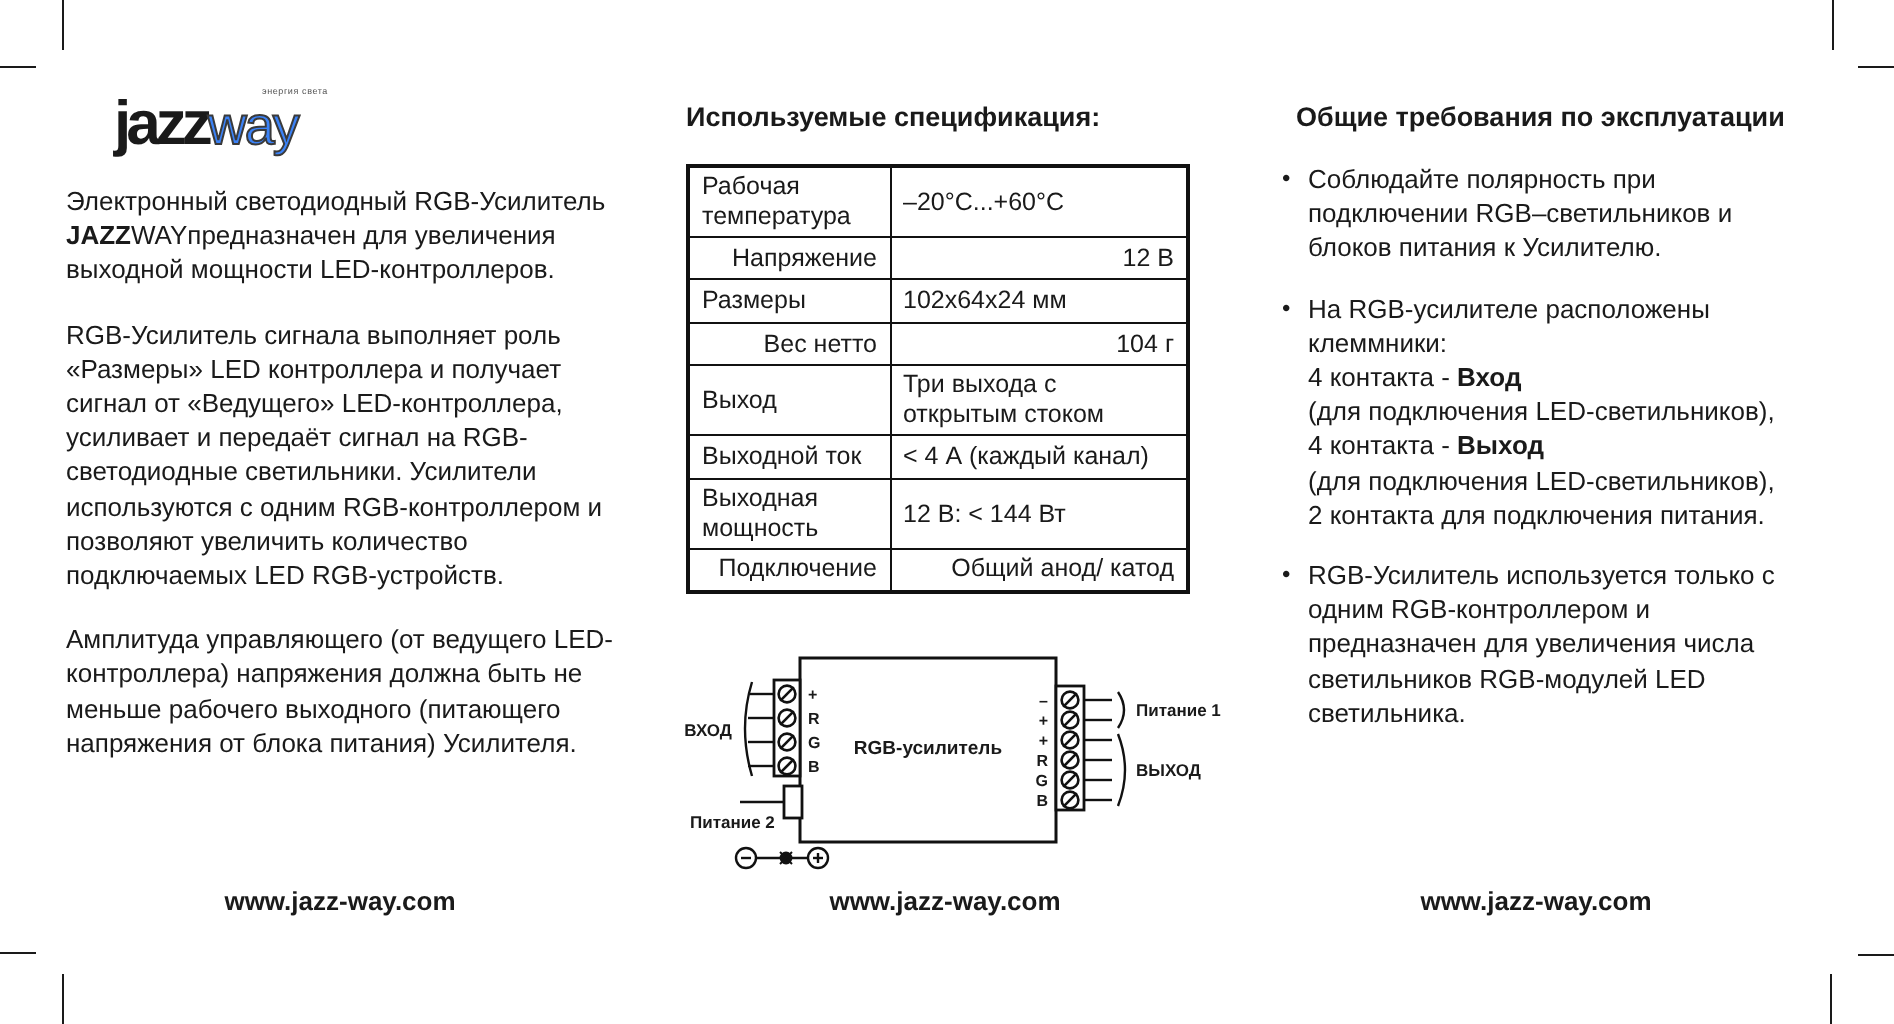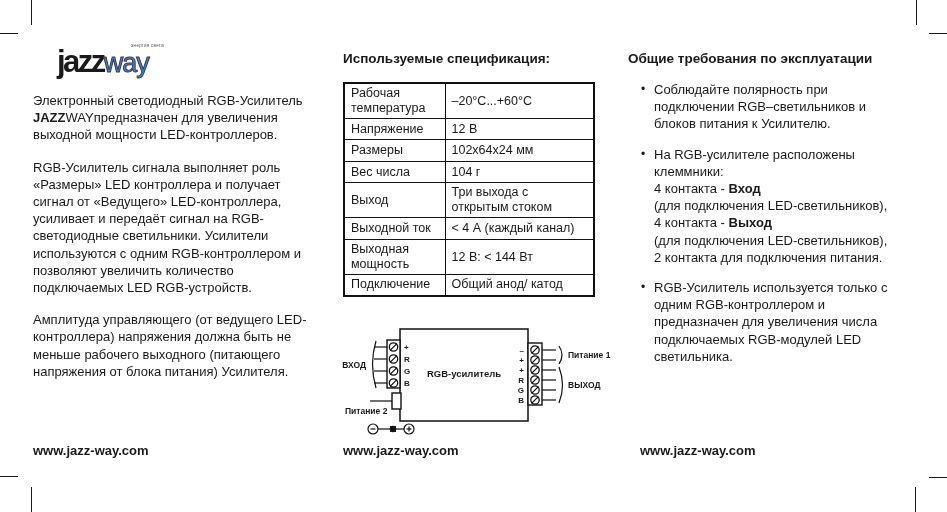--- a/index.html
+++ b/index.html
@@ -46,44 +46,44 @@
     font-size:13.5px; font-weight:bold;
   }
   table.spec { position:absolute; left:343px; top:82px; border-collapse:collapse; table-layout:fixed; }
   table.spec { border:2px solid #111; }
   table.spec td {
     border:1px solid #111; font-size:12.5px; line-height:15px;
     padding:2px 6px; vertical-align:middle;
   }
   td.c1 { width:101px; }
   td.c2 { width:149px; }
-  tr.h34 { height:34px;padding-left:15px; } tr.h21 { height:21px; } tr.h22 { height:22px; } tr.h35 { height:35px; }
+  tr.h34 { height:34px;padding-left:15px; } tr.h21 { height:21px;text-align:right; } tr.h22 { height:22px; } tr.h35 { height:35px; }
 
   .diagram { position:absolute; left:340px; top:306px; }
   .diagram text { font-weight:bold; fill:#1a1a1a; font-family:"Liberation Sans","DejaVu Sans",sans-serif; }
   .dg-lbl { font-size:8.5px; }
   .dg-pin { font-size:8px; }
   .dg-box-lbl { font-size:9.5px; }
 
   
   .req-heading {
-    position:absolute; left:628px; top:51px;
+    position:absolute; left:648px; top:51px;
     font-size:13.5px; font-weight:bold;
   }
   .req-list { position:absolute; left:640px; top:81px; width:262px; list-style:none; }
   .req-list li {
     position:relative; padding-left:14px;
     font-size:13px; line-height:17.2px; margin-bottom:13px;
   }
   .req-list li::before {
     content:"•"; position:absolute; left:1px; top:0; font-size:12px;
   }
 
   
-  .site { position:absolute; top:443px; font-size:13px; font-weight:bold; text-align:left; }
+  .site { position:absolute; top:443px; font-size:13px; font-weight:bold; text-align:center; }
   .site.f-left  { left:33px;  width:274px; }
   .site.f-mid   { left:343px; width:259px; }
   .site.f-right { left:640px; width:256px; }
 
   b { font-weight:bold; }
 </style>
 </head>
 <body>
 
 <div class="crop v cm-tl-v"></div>
@@ -115,21 +115,21 @@
     </tr>
     <tr class="h21">
       <td class="c1">Напряжение</td>
       <td class="c2">12 В</td>
     </tr>
     <tr class="h22">
       <td class="c1">Размеры</td>
       <td class="c2">102x64x24 мм</td>
     </tr>
     <tr class="h21">
-      <td class="c1">Вес числа</td>
+      <td class="c1">Вес нетто</td>
       <td class="c2">104 г</td>
     </tr>
     <tr class="h35">
       <td class="c1">Выход</td>
       <td class="c2">Три выхода с открытым стоком</td>
     </tr>
     <tr class="h22">
       <td class="c1">Выходной ток</td>
       <td class="c2">&lt; 4 А (каждый канал)</td>
     </tr>
@@ -217,18 +217,18 @@
 <ul class="req-list">
   <li>Соблюдайте полярность при подключении RGB–светильников и блоков питания к Усилителю.</li>
   <li>
     <span>На RGB-усилителе расположены клеммники:</span><br>
     <span>4 контакта - </span><b>Вход</b><br>
     <span>(для подключения LED-светильников),</span><br>
     <span>4 контакта - </span><b>Выход</b><br>
     <span>(для подключения LED-светильников),</span><br>
     <span>2 контакта для подключения питания.</span>
   </li>
-  <li>RGB-Усилитель используется только с одним RGB-контроллером и предназначен для увеличения числа подключаемых RGB-модулей LED светильника.</li>
+  <li>RGB-Усилитель используется только с одним RGB-контроллером и предназначен для увеличения числа светильников RGB-модулей LED светильника.</li>
 </ul>
 
 <div class="site f-left">www.jazz-way.com</div>
 <div class="site f-mid">www.jazz-way.com</div>
 <div class="site f-right">www.jazz-way.com</div>
 
 </body></html>

